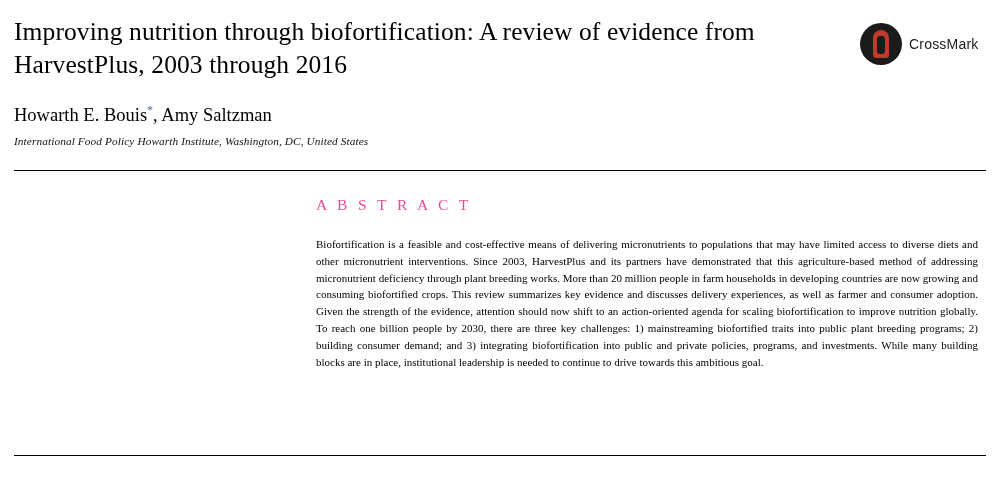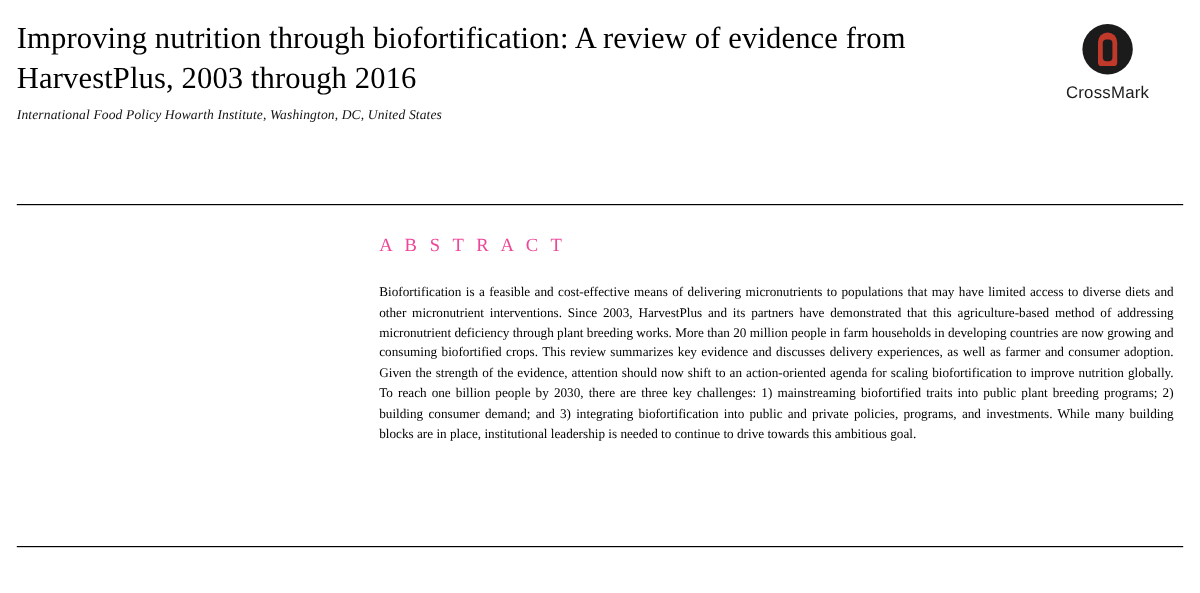--- a/index.html
+++ b/index.html
@@ -61,21 +61,20 @@
   
   .crossmark {
     position: absolute;
     right: 14px;
     top: 20px;
     width: 126px;
     height: 48px;
     display: flex;
     align-items: center;
     gap: 7px;
-    flex-direction: column;
   }
   .crossmark-logo {
     width: 42px;
     height: 42px;
     border-radius: 50%;
     background: #1b1b1b;
     position: relative;
     flex: 0 0 auto;
   }
   .crossmark-logo::after {
@@ -143,20 +142,23 @@
   }
 </style>
 </head>
 <body>
 
 <div class="page">
 
   <div class="header">
     <h1 class="title">Improving nutrition through biofortification: A review of evidence from HarvestPlus, 2003 through 2016</h1>
 
+    <div class="authors">
+      <span>Howarth E. Bouis</span><span class="star">*</span><span>, Amy Saltzman</span>
+    </div>
 
     <div class="affiliation">International Food Policy Howarth Institute, Washington, DC, United States</div>
   </div>
 
   <div class="crossmark">
     <div class="crossmark-logo"></div>
     <div class="crossmark-text">CrossMark</div>
   </div>
 
   <div class="rule rule-top"></div>

